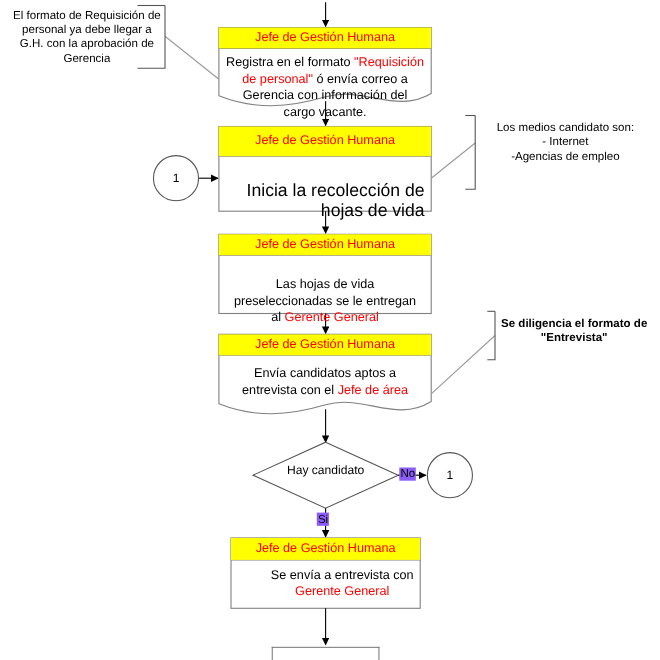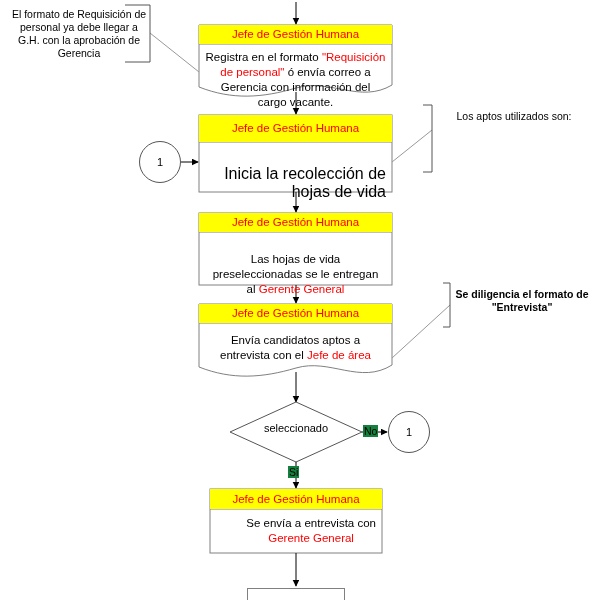--- a/index.html
+++ b/index.html
@@ -88,21 +88,21 @@
     line-height: 14px;
     color: #000000;
     text-align: center;
     width: 140px;
     z-index: 2;
   }
   .edge-label {
     position: absolute;
     font-size: 10.5px;
     color: #000000;
-    background: #15803d;
+    background: #8b5cf6;
     padding: 0 1px;
     line-height: 12px;
     z-index: 3;
   }
   
   .stub {
     position: absolute;
     border: 1px solid #808080;
     border-bottom: none;
     background: #ffffff;
@@ -182,21 +182,23 @@
   <div class="conn-circle" style="left:139px; top:141px; width:42px; height:42px;">1</div>
 
   <div class="node" style="left:199px; top:115px; width:193px; height:77px;">
     <div style="height:27px; line-height:27px; text-align:center; color:#FF0000;
                 background:#FFFF00; font-size:11.5px;">Jefe de Gestión Humana</div>
     <div style="height:50px; display:flex; align-items:center; justify-content:center;
                 text-align:right; font-size:16px; color:#000; padding:16px 6px;">Inicia la recolección de hojas de vida</div>
   </div>
 
   <div class="note" style="left:434px; top:110px; width:160px;">
-    <div>Los aptos utilizados son:</div>
+    <div>Los medios candidato son:</div>
+    <div>- Internet</div>
+    <div>-Agencias de empleo</div>
   </div>
 
   <div class="node" style="left:199px; top:213px; width:193px; height:72px;">
     <div style="height:19px; line-height:19px; text-align:center; color:#FF0000;
                 background:#FFFF00; font-size:11.5px;">Jefe de Gestión Humana</div>
     <div style="height:53px; display:flex; align-items:center; justify-content:center;
                 text-align:center; font-size:11.5px; line-height:15px; color:#000; padding:16px 8px;">
       <div>
         <span>Las hojas de vida preseleccionadas se le entregan al </span><span style="color:#FF0000;">Gerente General</span>
       </div>
@@ -206,21 +208,21 @@
   <div class="doc-wrap" style="left:199px; top:304px; width:193px; height:70px;">
     <div class="doc-head" style="width:193px; height:19px; padding:2px 2px;">Jefe de Gestión Humana</div>
     <div class="doc-body" style="top:24px; width:193px;">
       <span>Envía candidatos aptos a entrevista con el </span><span class="hl">Jefe de área</span>
     </div>
   </div>
 
   <div class="note" style="left:452px; top:288px; width:140px;font-weight:bold;">Se diligencia el formato de "Entrevista"</div>
 
   <div class="dec-label" style="left:226px; top:421px;">
-    <div>seleccionado</div>
+    <div>Hay candidato</div>
   </div>
 
   <div class="edge-label" style="left:363px; top:425px;">No</div>
 
   <div class="conn-circle" style="left:388px; top:411px; width:42px; height:42px;">1</div>
 
   <div class="edge-label" style="left:288px; top:466px;">Si</div>
 
   <div class="node" style="left:210px; top:489px; width:172px; height:64px;">
     <div style="height:20px; line-height:20px; text-align:center; color:#FF0000;

